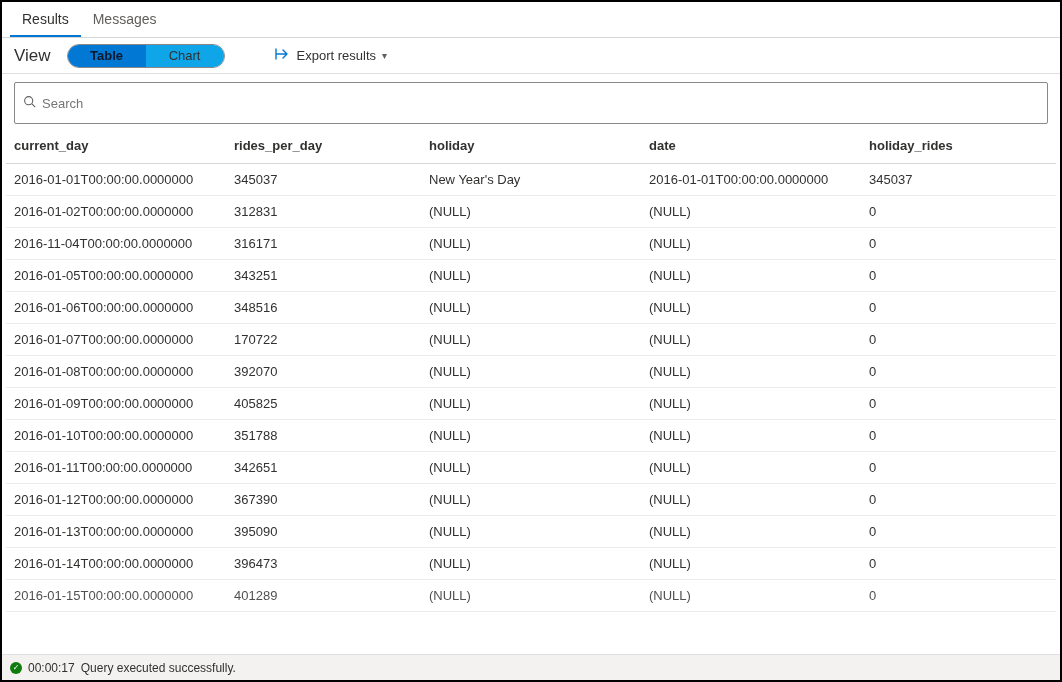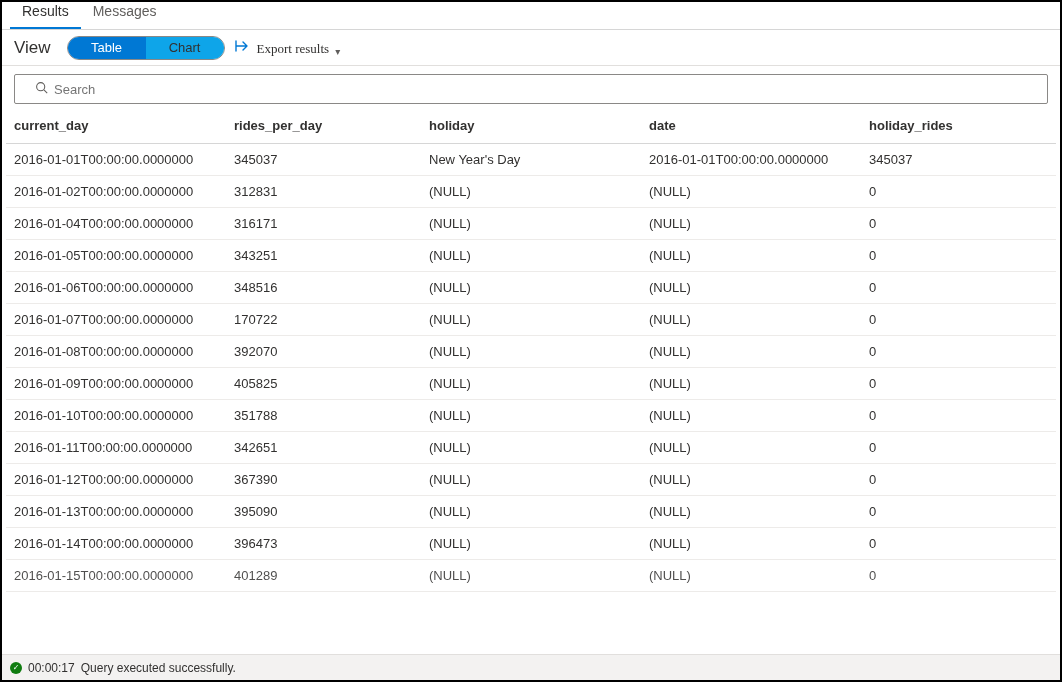--- a/index.html
+++ b/index.html
@@ -1,30 +1,30 @@
 <!DOCTYPE html>
 <html><head>
 <meta charset="utf-8">
 <style>
   * { box-sizing: border-box; margin: 0; padding: 0; }
   html, body { width: 1062px; height: 682px; font-family: "Segoe UI", Arial, sans-serif; font-size: 13px; color: #323130; background: #fff; }
   .frame { width: 1062px; height: 682px; border: 2px solid #000; position: relative; display: flex; flex-direction: column; }
-  .tabs { display: flex; border-bottom: 1px solid #d6d6d6; padding: 0 8px; height: 28px; align-items: flex-end; }
+  .tabs { display: flex; border-bottom: 1px solid #d6d6d6; padding: 0 8px; height: 36px; align-items: flex-end; }
   .tab { padding: 8px 12px 8px 12px; font-size: 14px; color: #605e5c; cursor: pointer; border-bottom: 2px solid transparent; }
   .tab.active { color: #323130; border-bottom: 2px solid #0078d4; font-weight: 400; }
   .toolbar { display: flex; align-items: center; height: 36px; padding: 0 12px; border-bottom: 1px solid #e1dfdd; gap: 10px; }
   .view-label { font-size: 17px; color: #323130; margin-right: 6px; }
   .segmented { display: inline-flex; border: 1px solid #8a8886; border-radius: 14px; height: 24px; overflow: hidden; }
   .seg { display: inline-flex; align-items: center; justify-content: center; width: 78px; font-size: 13px; cursor: pointer; background: #0ea5e9; color: #323130; }
-  .seg.active { background: #0078d4; color: #ffffff; }
-  .export { display: inline-flex; align-items: flex-end; gap: 6px; color: #323130; cursor: pointer; font-size: 13px; font-family: Liberation Serif, serif; }
+  .seg.active { background: #0078d4; color: #0f172a; font-weight: bold; }
+  .export { display: inline-flex; align-items: center; gap: 6px; margin-left: 40px; color: #323130; cursor: pointer; font-size: 13px; }
   .export .arrow { color: #0078d4; }
   .chev { font-size: 10px; color: #605e5c; }
   .search-wrap { padding: 8px 12px 4px 12px; }
-  .search { display: flex; align-items: center; height: 30px; border: 1px solid #8a8886; border-radius: 2px; padding: 0 20px; color: #605e5c; gap: 6px; background: #fff; }
+  .search { display: flex; align-items: center; height: 42px; border: 1px solid #8a8886; border-radius: 2px; padding: 0 8px; color: #605e5c; gap: 6px; background: #fff; }
   .search input { border: none; outline: none; flex: 1; font-size: 13px; color: #323130; background: transparent; }
   .search-icon { font-size: 13px; color: #605e5c; }
   .grid { flex: 1; overflow: hidden; padding: 0 4px; position: relative; }
   table { width: 100%; border-collapse: collapse; table-layout: fixed; }
   th { text-align: left; font-weight: 600; font-size: 13px; color: #323130; padding: 10px 8px 10px 8px; border-bottom: 1px solid #d6d6d6; }
   td { text-align: left; font-size: 13px; color: #323130; padding: 8px 8px; border-bottom: 1px solid #edebe9; white-space: nowrap; overflow: hidden; text-overflow: ellipsis; }
   .status { height: 26px; background: #f3f2f1; border-top: 1px solid #e1dfdd; display: flex; align-items: center; padding: 0 8px; font-size: 12px; color: #323130; gap: 6px; }
   .status-icon { width: 12px; height: 12px; border-radius: 50%; background: #107c10; display: inline-flex; align-items: center; justify-content: center; color: #fff; font-size: 8px; }
   tbody tr:last-child td { color: #323130; opacity: 0.85; }
   .col-curday { width: 220px; }
@@ -111,21 +111,21 @@
               <td>345037</td>
             </tr>
             <tr>
               <td>2016-01-02T00:00:00.0000000</td>
               <td>312831</td>
               <td>(NULL)</td>
               <td>(NULL)</td>
               <td>0</td>
             </tr>
             <tr>
-              <td>2016-01-04T00:00:00.0000000</td>
+              <td>2016-11-04T00:00:00.0000000</td>
               <td>316171</td>
               <td>(NULL)</td>
               <td>(NULL)</td>
               <td>0</td>
             </tr>
             <tr>
               <td>2016-01-05T00:00:00.0000000</td>
               <td>343251</td>
               <td>(NULL)</td>
               <td>(NULL)</td>

